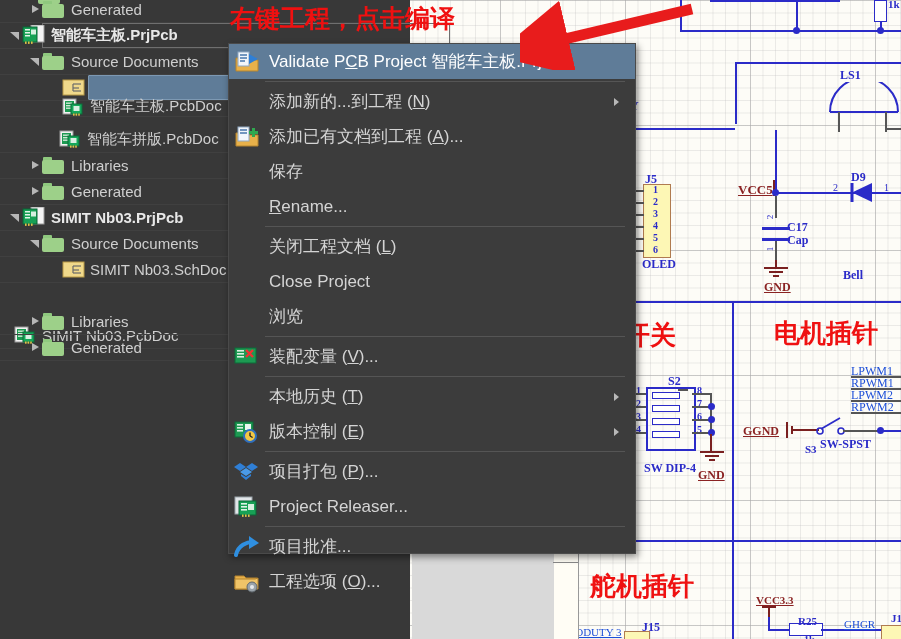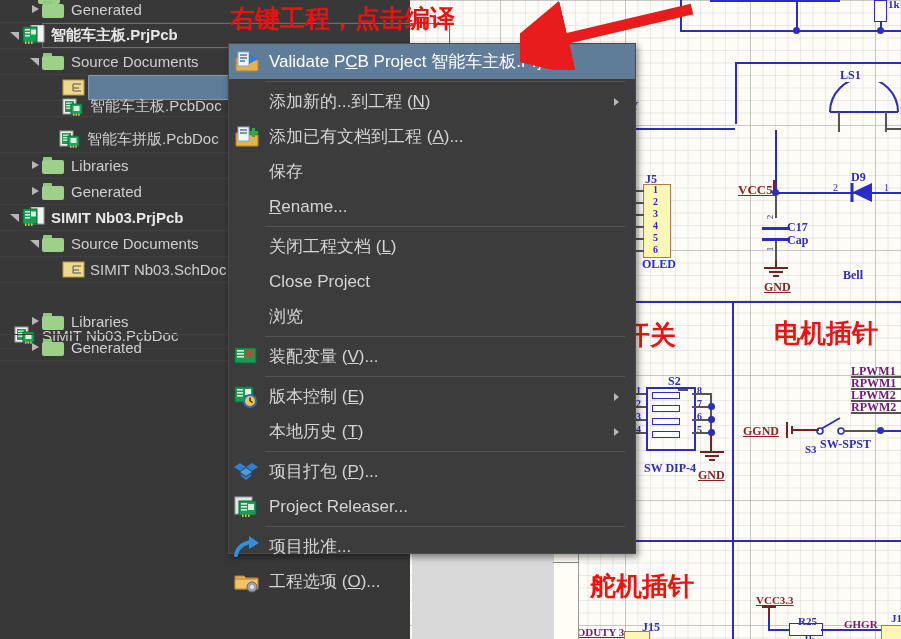--- a/index.html
+++ b/index.html
@@ -22,21 +22,21 @@
   .wire-h{height:2px;}
   .wire-v{width:2px;}
   .wireg{position:absolute;background:#555;}
   .wirer{position:absolute;background:#7a2020;}
   .junc{position:absolute;width:7px;height:7px;border-radius:50%;background:#2b2bc8;}
   .lbl{position:absolute;font-family:"Liberation Serif","DejaVu Serif",serif;
        font-weight:bold;color:#2b2bc8;white-space:nowrap;}
   .lblr{position:absolute;font-family:"Liberation Serif","DejaVu Serif",serif;
        font-weight:bold;color:#8a2222;white-space:nowrap;text-decoration:underline;}
   .netlbl{position:absolute;font-family:"Liberation Serif","DejaVu Serif",serif;
-       font-weight:bold;color:#701a75;white-space:nowrap;text-decoration:underline;}
+       font-weight:normal;color:#1d4ed8;white-space:nowrap;text-decoration:underline;}
   .cnlabel{position:absolute;color:#ef1111;font-weight:bold;white-space:nowrap;
        font-family:"DejaVu Sans","Liberation Sans",sans-serif;}
   .conn{position:absolute;background:#fdf7b5;border:1.5px solid #b07b50;}
   .pinnum{position:absolute;font-family:"Liberation Serif",serif;font-weight:bold;
        color:#2b2bc8;font-size:10px;}
   .compbox{position:absolute;border:2px solid #2b2bc8;background:transparent;}
   .dipbar{position:absolute;background:#fff;border:1.5px solid #2b2bc8;}
   .grayblk{position:absolute;background:#d9d9d9;border:none;}
   .whiteblk{position:absolute;background:#fffdf5;}
   .resbox{position:absolute;border:1.5px solid #2b2bc8;background:#fff;}
@@ -507,36 +507,36 @@
             <rect x="3" y="4" width="7" height="1.6" fill="#d8f0e0"></rect>
             <rect x="3" y="7" width="7" height="1.6" fill="#d8f0e0"></rect>
             <rect x="3" y="10" width="7" height="1.6" fill="#d8f0e0"></rect>
             <line x1="12" y1="4" x2="19" y2="11" stroke="#e33" stroke-width="2.4"></line>
             <line x1="19" y1="4" x2="12" y2="11" stroke="#e33" stroke-width="2.4"></line>
           </svg></span>
         <span class="mlabel">装配变量 (<span class="u">V</span>)...</span>
       </div>
       <div class="msep"></div>
       <div class="mi">
+        <span class="ico"></span>
+        <span class="mlabel">本地历史 (<span class="u">T</span>)</span>
+        <span class="arrowr"></span>
+      </div>
+      <div class="mi">
         <span class="ico"><svg width="26" height="22">
             <rect x="1" y="1" width="18" height="15" fill="#1d9a52" stroke="#0c6b39"></rect>
             <rect x="3" y="3" width="6" height="1.6" fill="#d8f0e0"></rect>
             <rect x="3" y="6" width="6" height="1.6" fill="#d8f0e0"></rect>
             <rect x="3" y="9" width="6" height="1.6" fill="#d8f0e0"></rect>
             <rect x="11" y="3" width="6" height="6" fill="#e9f7ee"></rect>
             <circle cx="16" cy="15" r="6" fill="#f2c744" stroke="#2f6fbf" stroke-width="2"></circle>
             <line x1="16" y1="11.5" x2="16" y2="15" stroke="#222" stroke-width="1.4"></line>
             <line x1="16" y1="15" x2="18.6" y2="16.5" stroke="#222" stroke-width="1.4"></line>
           </svg></span>
         <span class="mlabel">版本控制 (<span class="u">E</span>)</span>
-        <span class="arrowr"></span>
-      </div>
-      <div class="mi">
-        <span class="ico"></span>
-        <span class="mlabel">本地历史 (<span class="u">T</span>)</span>
         <span class="arrowr"></span>
       </div>
       <div class="msep"></div>
       <div class="mi">
         <span class="ico"><svg width="24" height="20">
             <polygon points="6,2 12,6 6,10 0,6" fill="#2f7fd6"></polygon>
             <polygon points="18,2 24,6 18,10 12,6" fill="#2f7fd6"></polygon>
             <polygon points="6,11 12,7 18,11 12,15" fill="#4a9ae8"></polygon>
             <polygon points="12,16 17,13 17,15 12,19 7,15 7,13" fill="#2f7fd6"></polygon>
           </svg></span>

